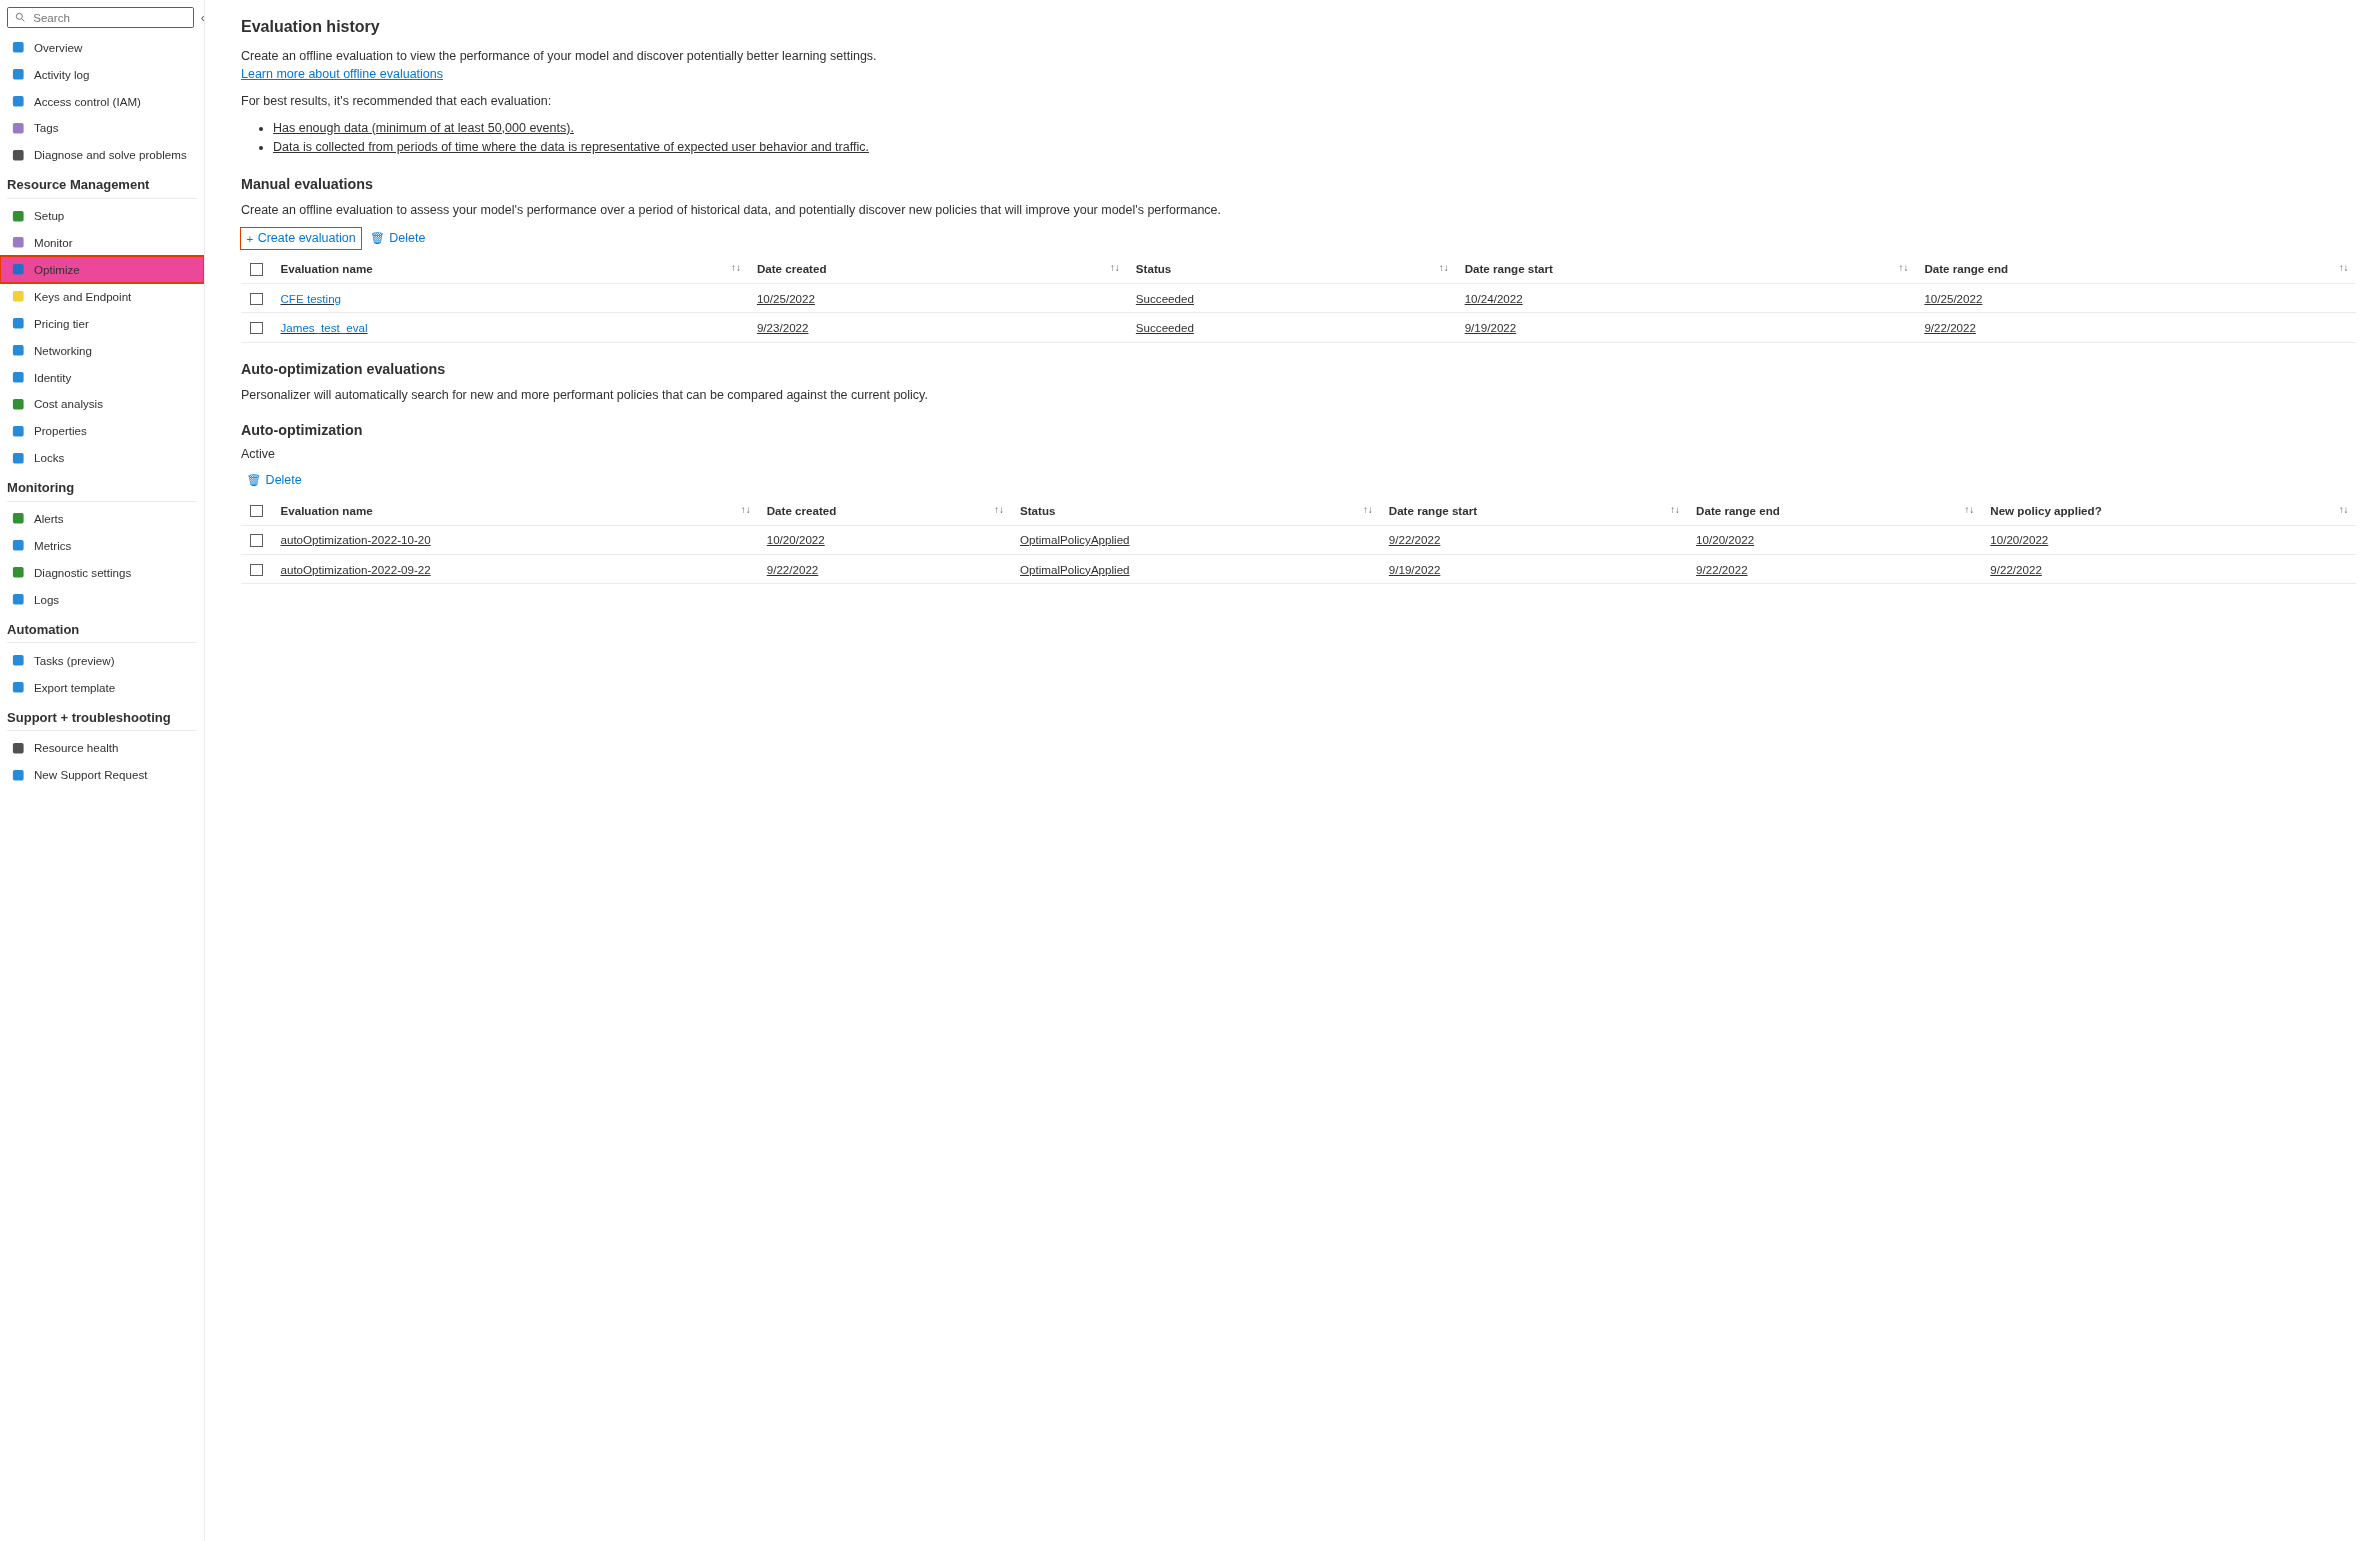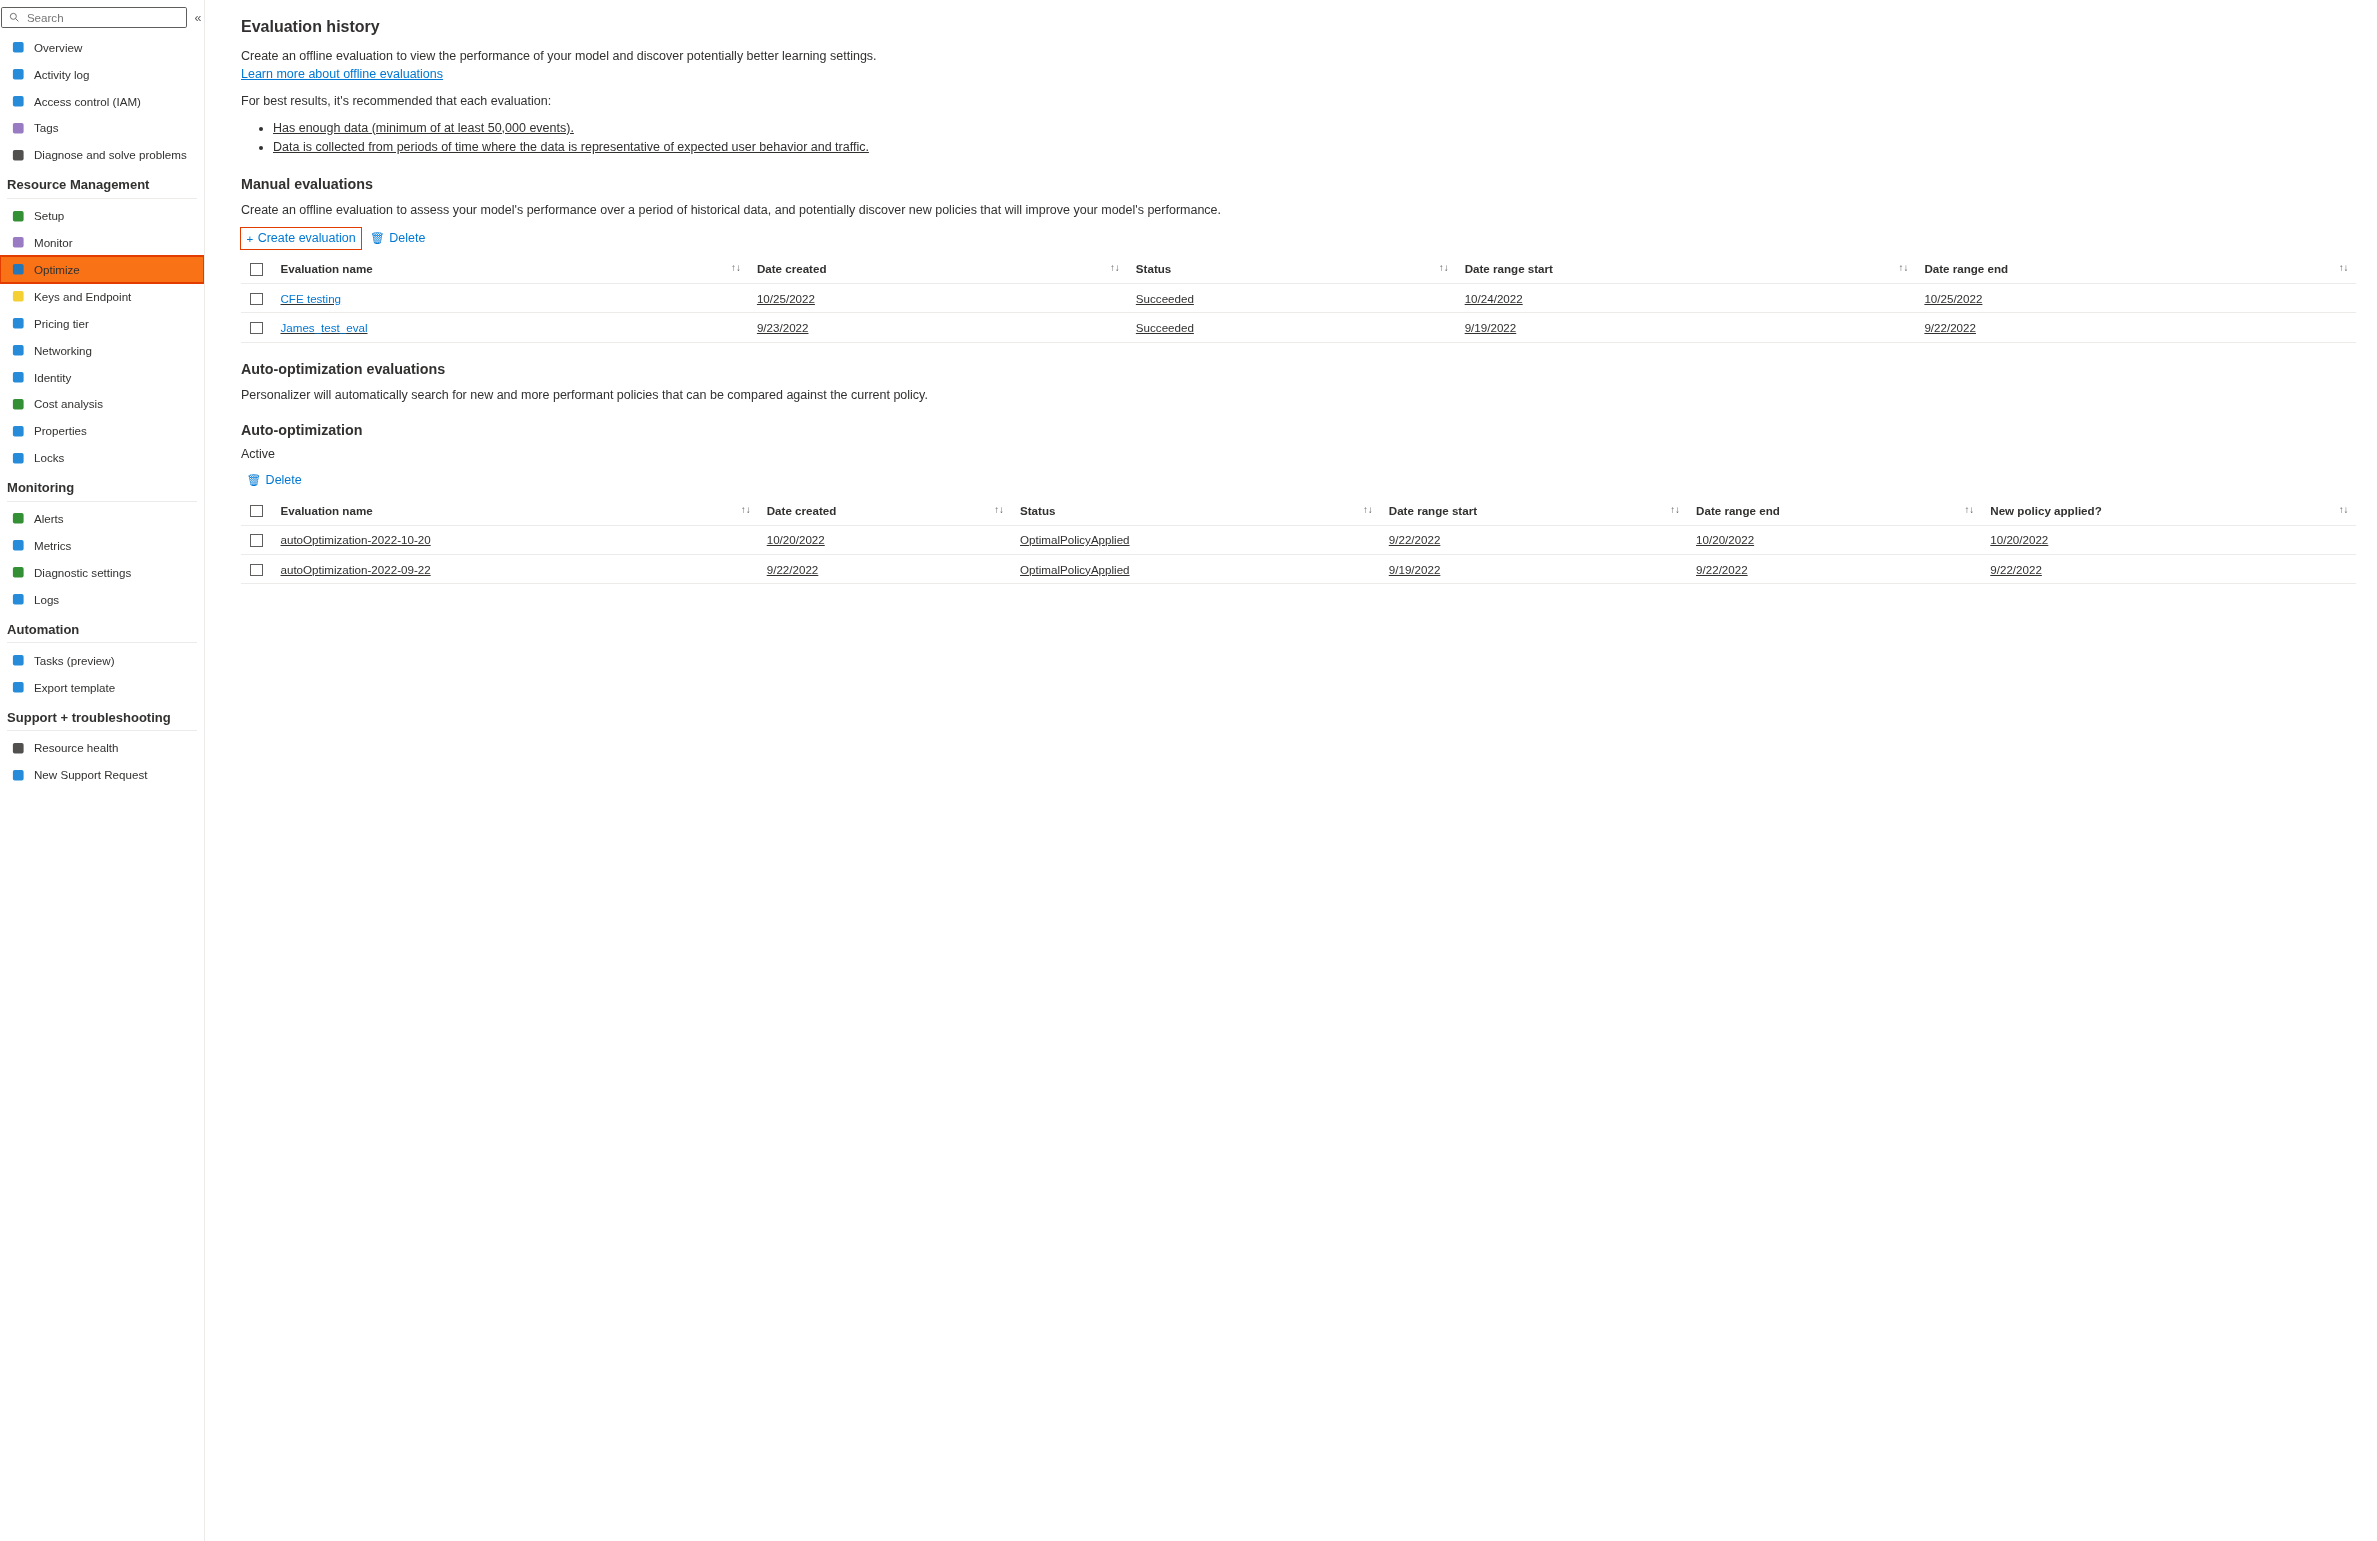--- a/index.html
+++ b/index.html
@@ -1,27 +1,27 @@
 <!DOCTYPE html>
 <html style="font-size:14.3px"><head>
 <meta charset="utf-8">
 <style>
   * { box-sizing: border-box; margin: 0; padding: 0; }
   body { font-family: "Segoe UI", -apple-system, sans-serif; font-size: 11.6px; color: #323130; background: #fff; }
   .app { display: flex; height: 100vh; }
 
   
   .sidebar { width: 205px; border-right: 0.9px solid #edebe9; padding: 7.1px 0 14.3px 0; overflow-y: auto; flex-shrink: 0; }
-  .search-row { display: flex; align-items: center; padding: 0 7.1px; gap: 5.4px; margin-bottom: 5.4px; justify-content: center; }
+  .search-row { display: flex; align-items: center; padding: 0 7.1px; gap: 5.4px; margin-bottom: 5.4px; }
   .search-box { flex: 1; display: flex; align-items: center; border: 0.9px solid #605e5c; border-radius: 1.8px; height: 21.4px; padding: 0 5.4px; gap: 5.4px; }
   .search-box input { border: none; outline: none; font-size: 11.6px; flex: 1; background: transparent; }
   .collapse-chevron { color: #605e5c; cursor: pointer; font-size: 12.5px; padding: 1.8px; }
 
   .nav-item { display: flex; align-items: center; gap: 9px; padding: 6.3px 7.1px 6.3px 10.7px; cursor: pointer; font-size: 11.6px; color: #323130; }
-  .nav-item.selected { background: #f97316; }
+  .nav-item.selected { background: #ec4899; }
   .nav-item.highlighted { outline: 2.7px solid #e23c00; outline-offset: -1.8px; }
   .nav-icon { width: 14.3px; height: 14.3px; display: inline-flex; align-items: center; justify-content: center; flex-shrink: 0; }
   .section-title { font-weight: 600; font-size: 13px; padding: 9px 7.1px 5.4px 7.1px; color: #323130; }
   .section-title.with-divider { border-bottom: 0.9px solid #edebe9; margin: 0 7.1px 3.6px 7.1px; padding-left: 0; padding-right: 0; }
 
   
   .main { flex: 1; padding: 18px 21.4px 36px 36px; overflow-y: auto; }
   h2 { font-size: 16px; font-weight: 600; margin-bottom: 10.7px; }
   h3 { font-size: 14.3px; font-weight: 600; margin: 18px 0 9px 0; }
   .desc { font-size: 12.5px; line-height: 18px; margin-bottom: 9px; }

